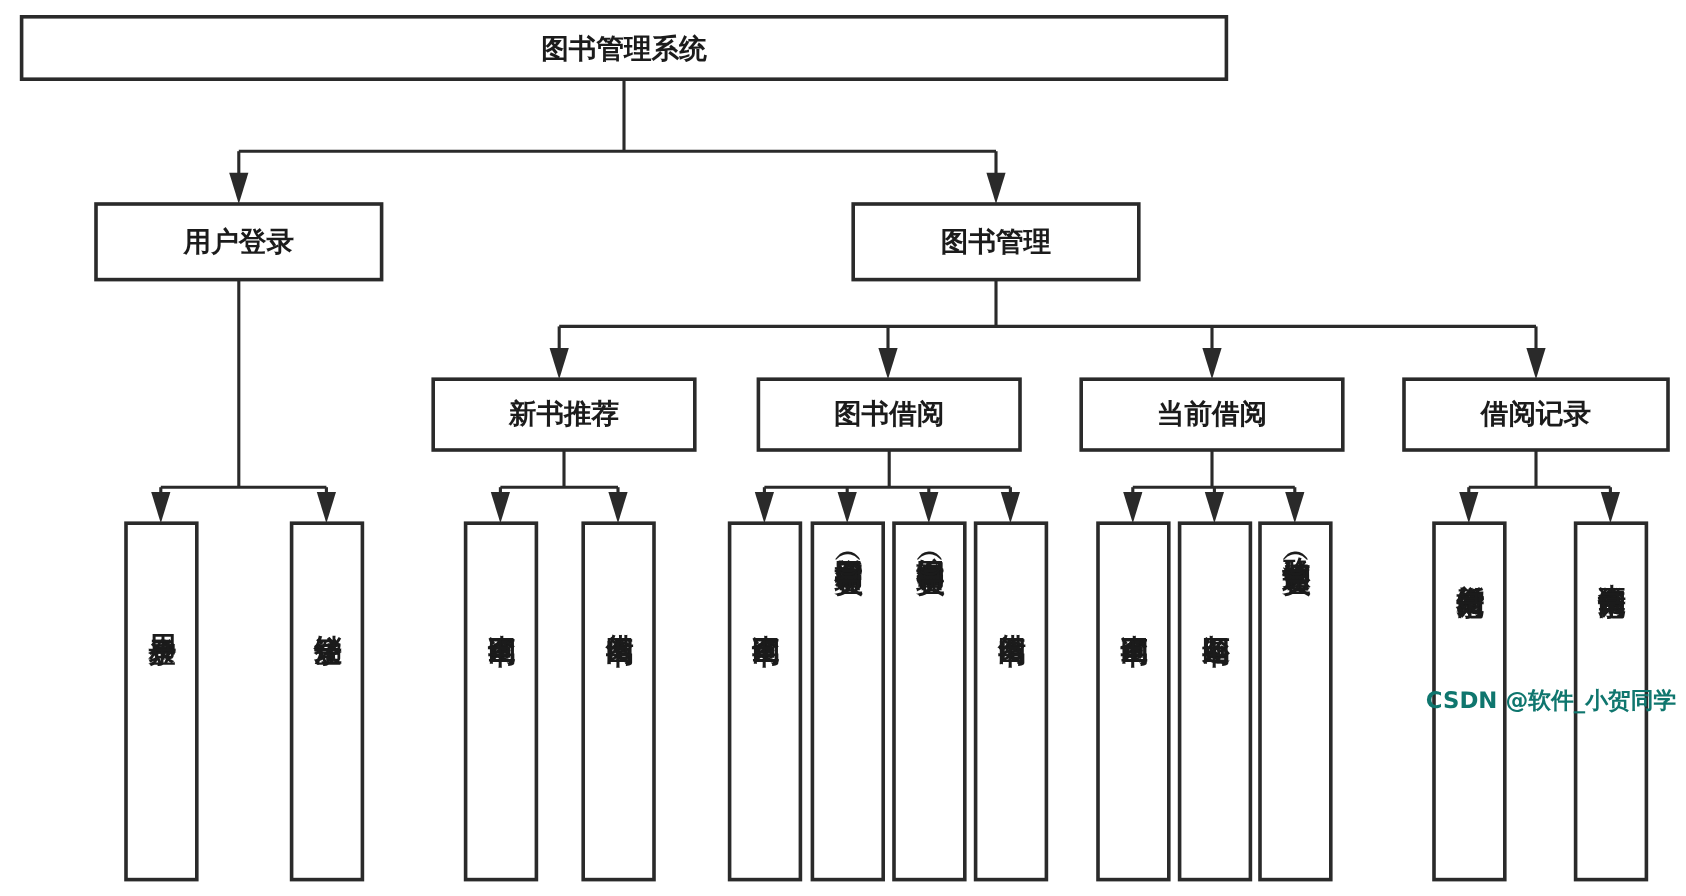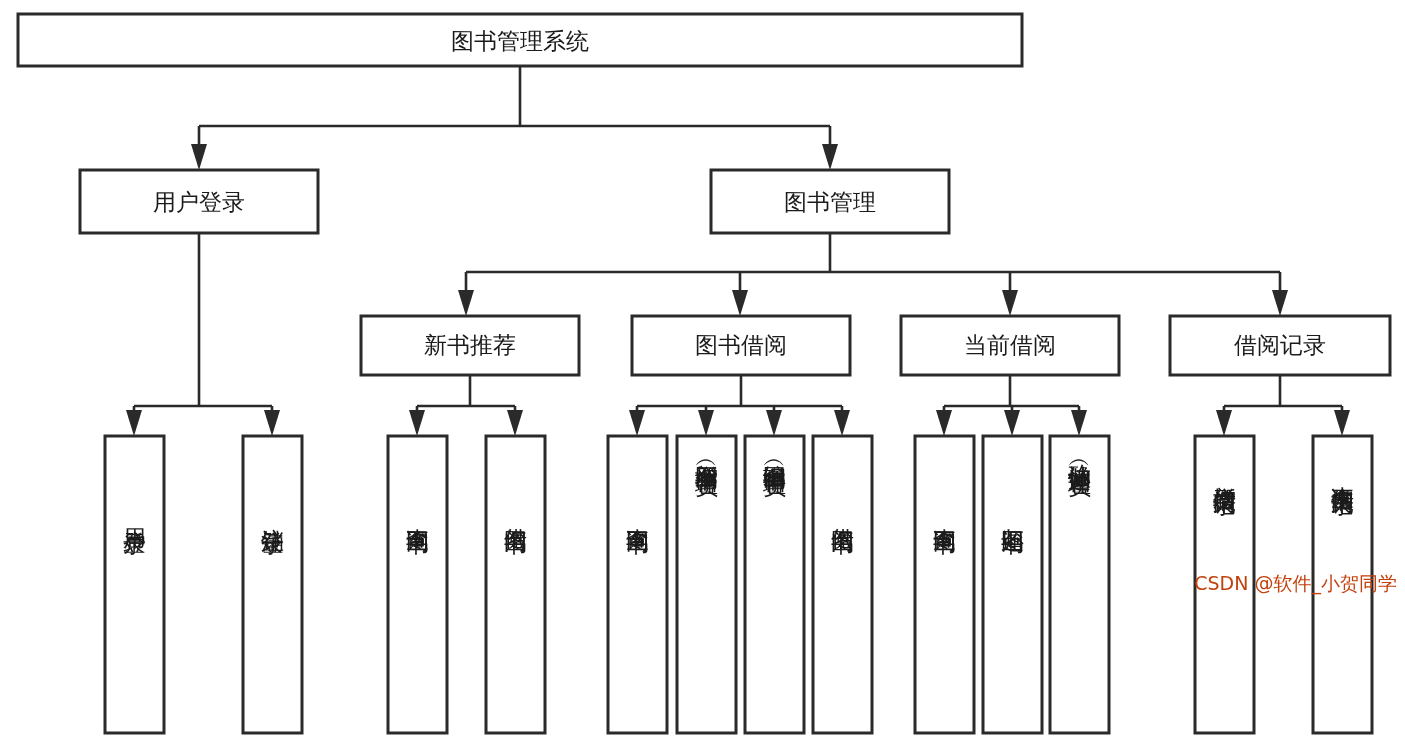--- a/index.html
+++ b/index.html
@@ -11,20 +11,21 @@
     width: 1405px;
     height: 747px;
     font-family: "DejaVu Sans", "Liberation Sans", sans-serif;
     overflow: hidden;
     position: relative;
   }
   #diagram-root {
     position: relative;
     width: 1405px;
     height: 603px;
+    font-weight: bold;
   }
   svg.diagram-canvas {
     position: absolute;
     top: 0;
     left: 0;
     width: 1405px;
     height: 747px;
     display: block;
   }
   .node-rect {
@@ -65,21 +66,21 @@
     color: #1b1b1b;
     letter-spacing: 1.5px;
     white-space: nowrap;
   }
   .watermark {
     position: absolute;
     right: 8px;
     bottom: 6px;
     font-family: "DejaVu Sans", "Liberation Sans", sans-serif;
     font-size: 19px;
-    color: #c2410c;
+    color: #0f766e;
     white-space: nowrap;
     user-select: none;
   }
 </style>
 </head>
 <body>
 
 <div id="diagram-root">
 
   <svg class="diagram-canvas" viewBox="0 0 1405 747" xmlns="http://www.w3.org/2000/svg">

